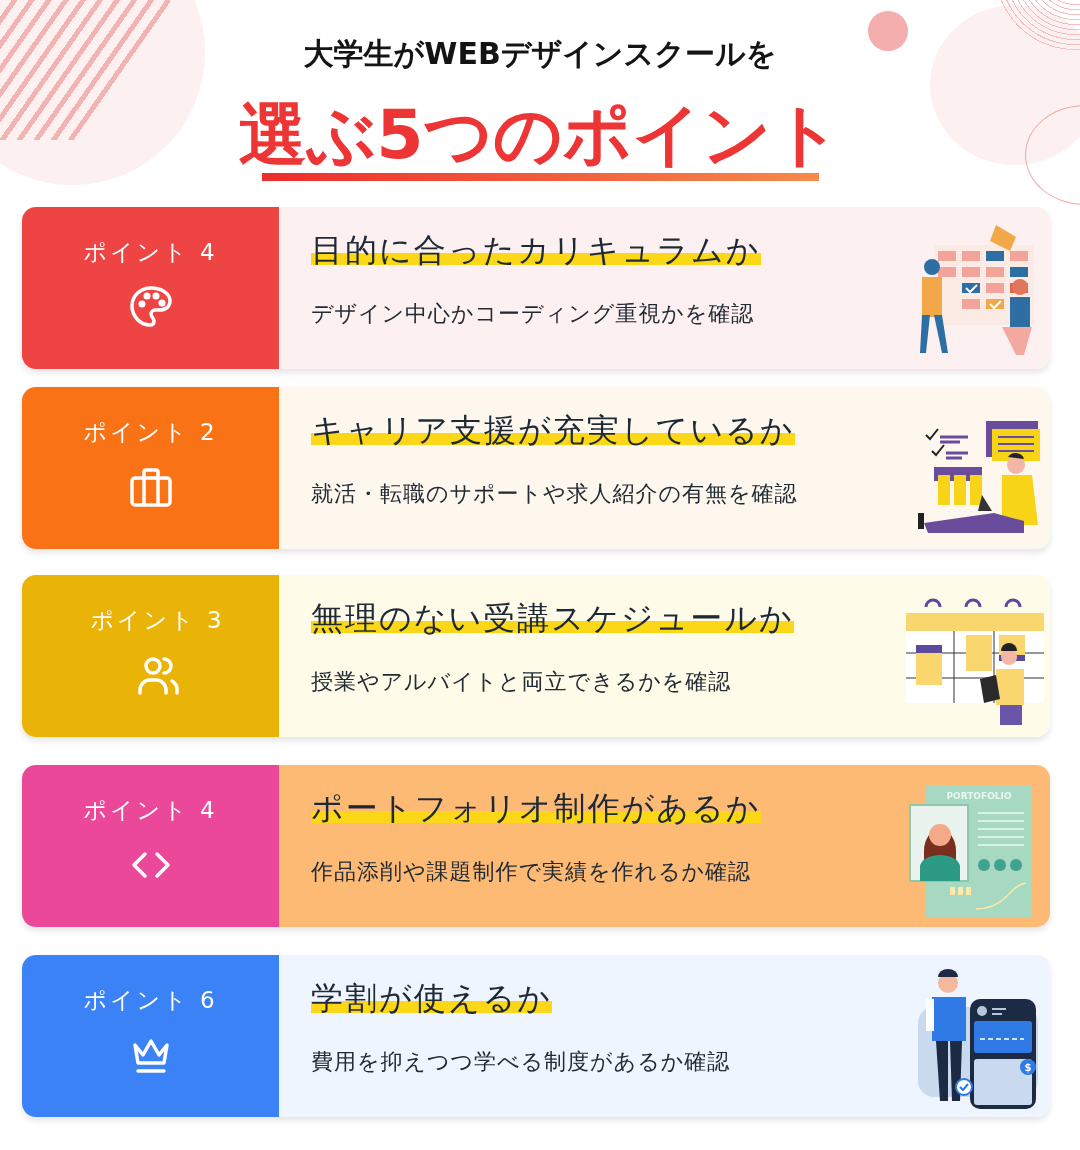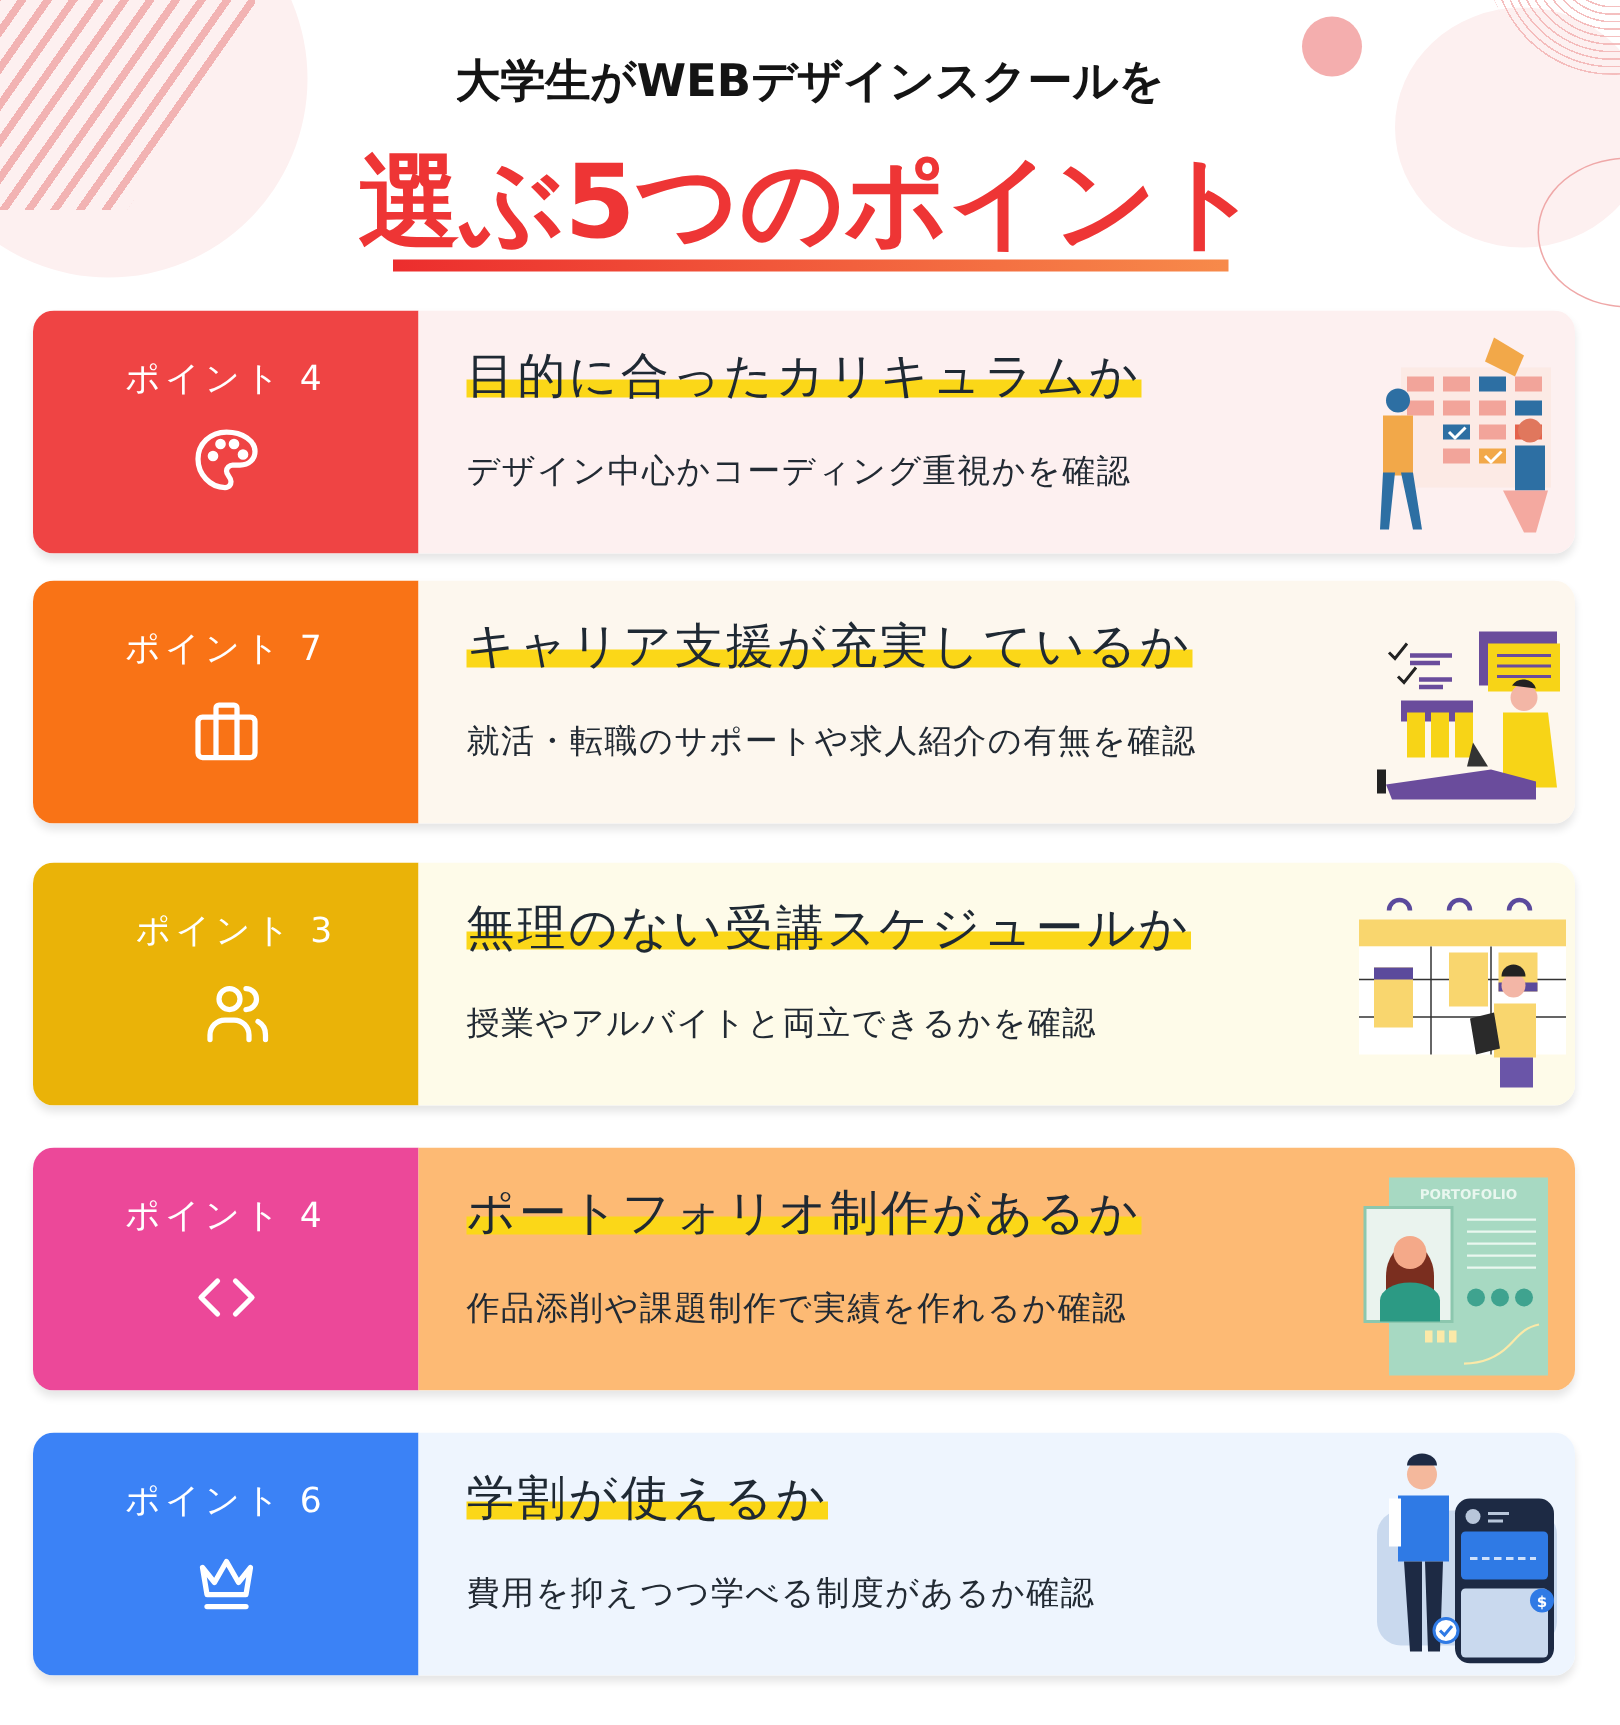--- a/index.html
+++ b/index.html
@@ -101,21 +101,21 @@
       <circle cx="116" cy="72" r="8" fill="#e0775d"></circle>
         <path d="M106 82h20v30h-20z" fill="#2d6fa3"></path>
         <path d="M98 112h30l-8 28h-8z" fill="#f4a9a0"></path>
       <path d="M92 10l20 12-6 14-20-10z" fill="#f2a849"></path>
     </svg>
   </div>
 </div>
 
 <div class="card c2">
   <div class="card-side">
-    <div class="card-num">ポイント 7</div>
+    <div class="card-num">ポイント 2</div>
     <div class="card-icon">
       <svg width="48" height="48" viewBox="0 0 48 48" fill="none" stroke="#fff" stroke-width="3.5" stroke-linejoin="round">
         <rect x="5" y="15" width="38" height="27" rx="3"></rect>
         <path d="M17 15V9a2 2 0 0 1 2-2h10a2 2 0 0 1 2 2v6"></path>
         <path d="M17 15v27M31 15v27"></path>
       </svg>
     </div>
   </div>
   <div class="card-body">
     <div class="card-title"><span class="hl">キャリア支援が充実しているか</span></div>

